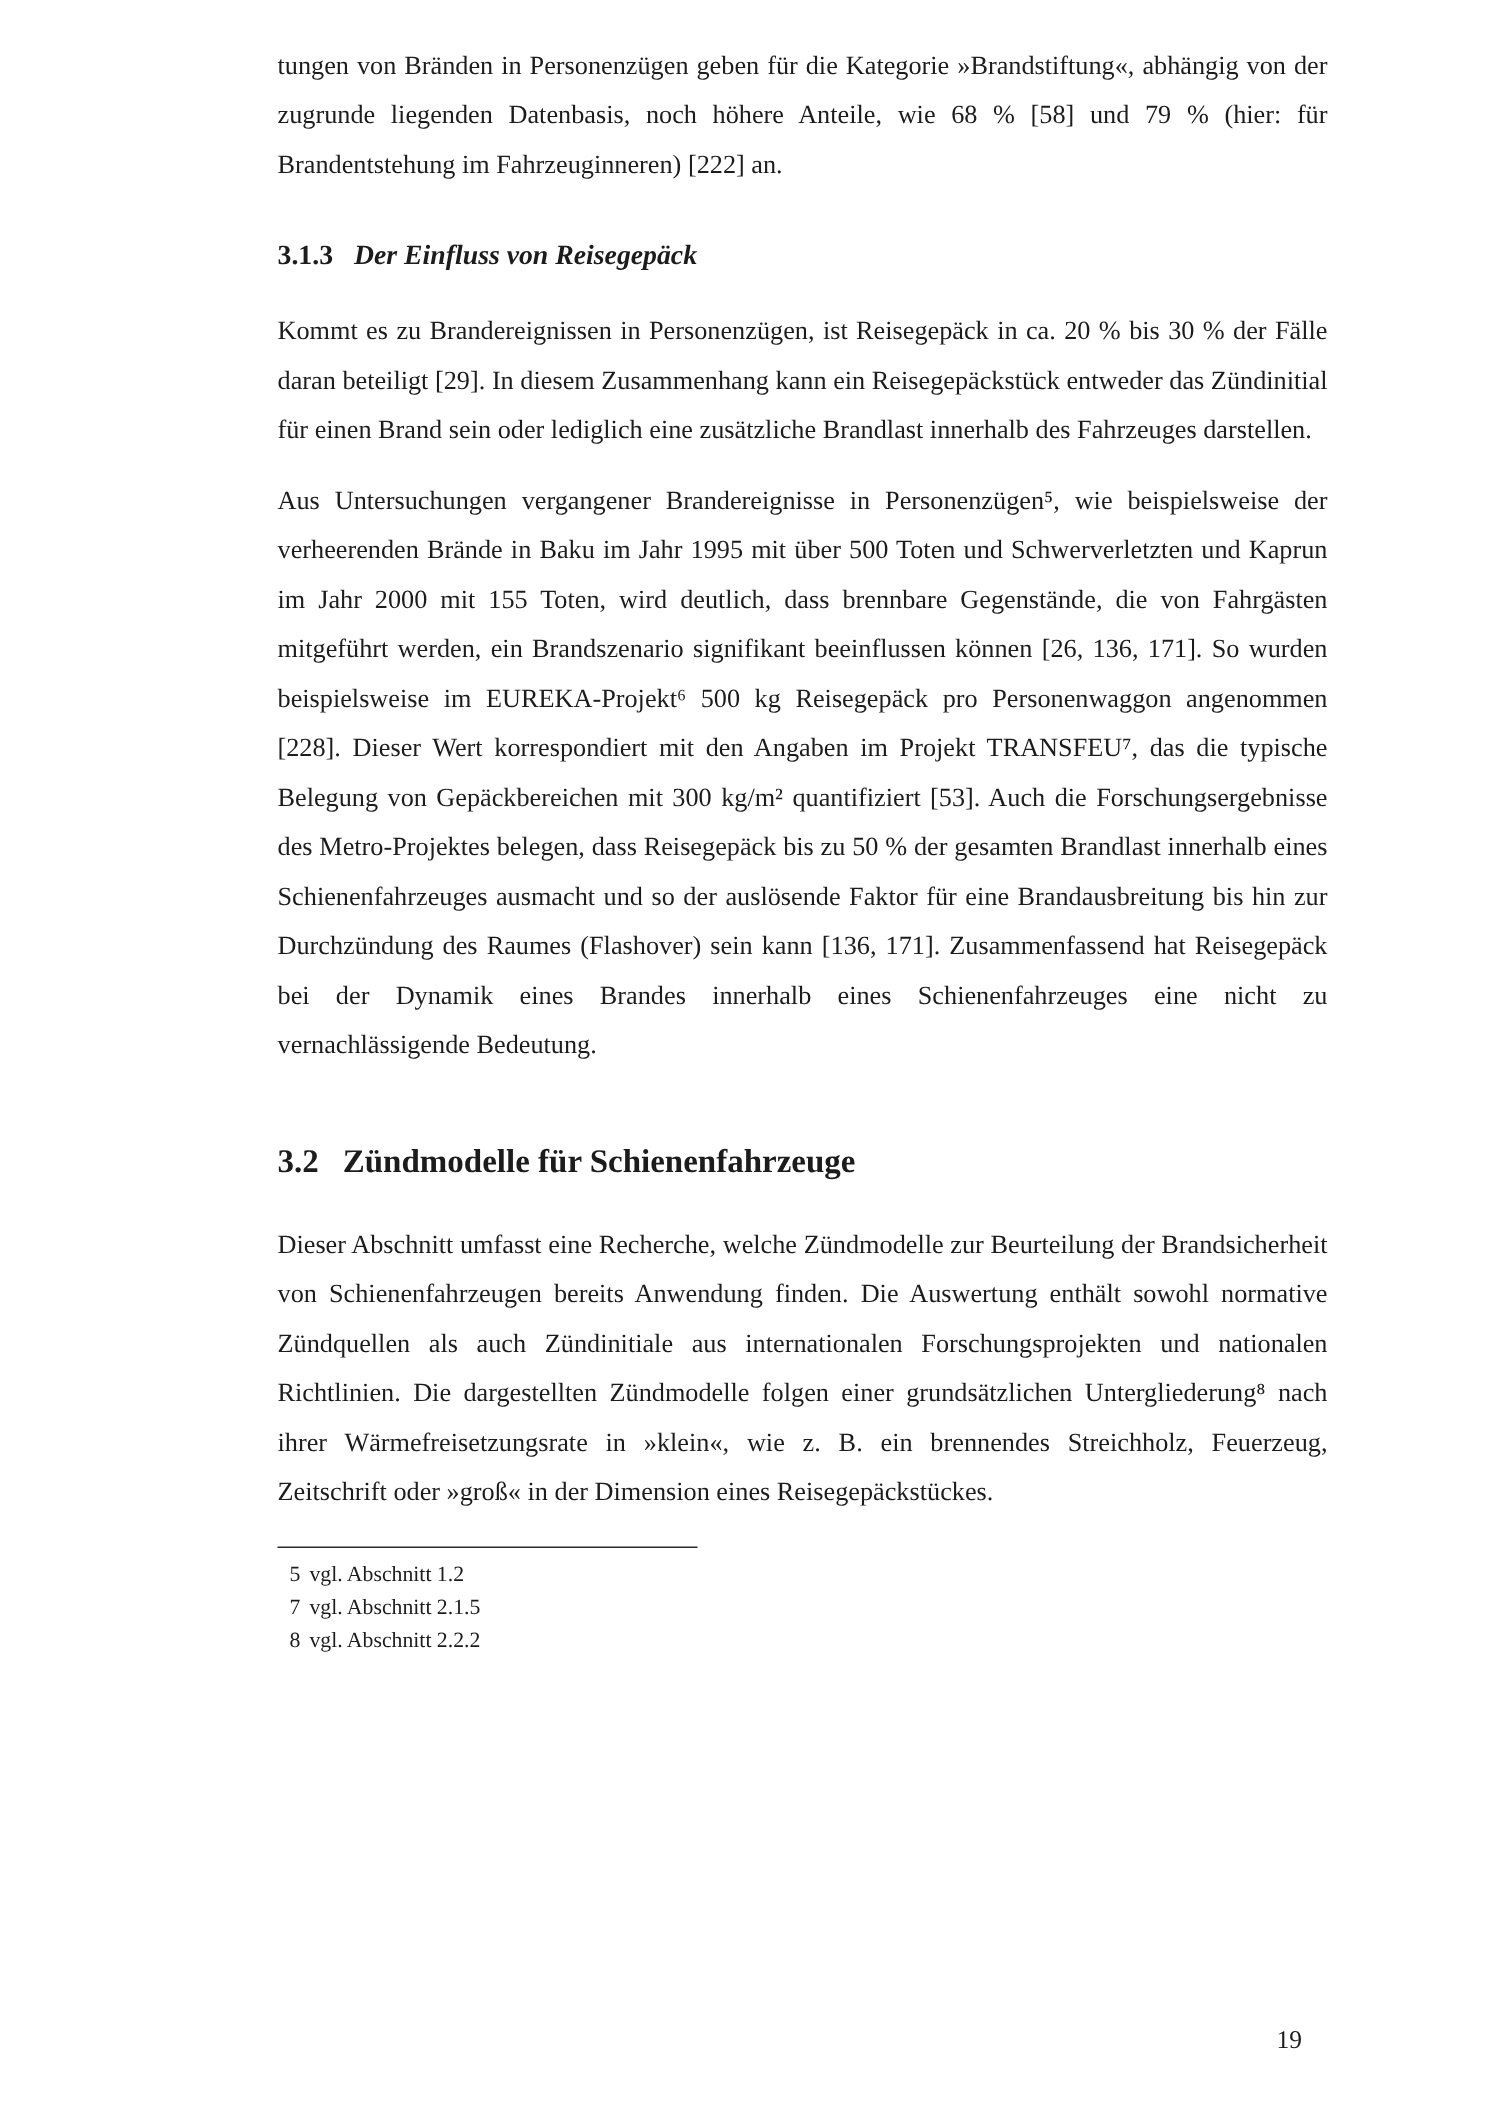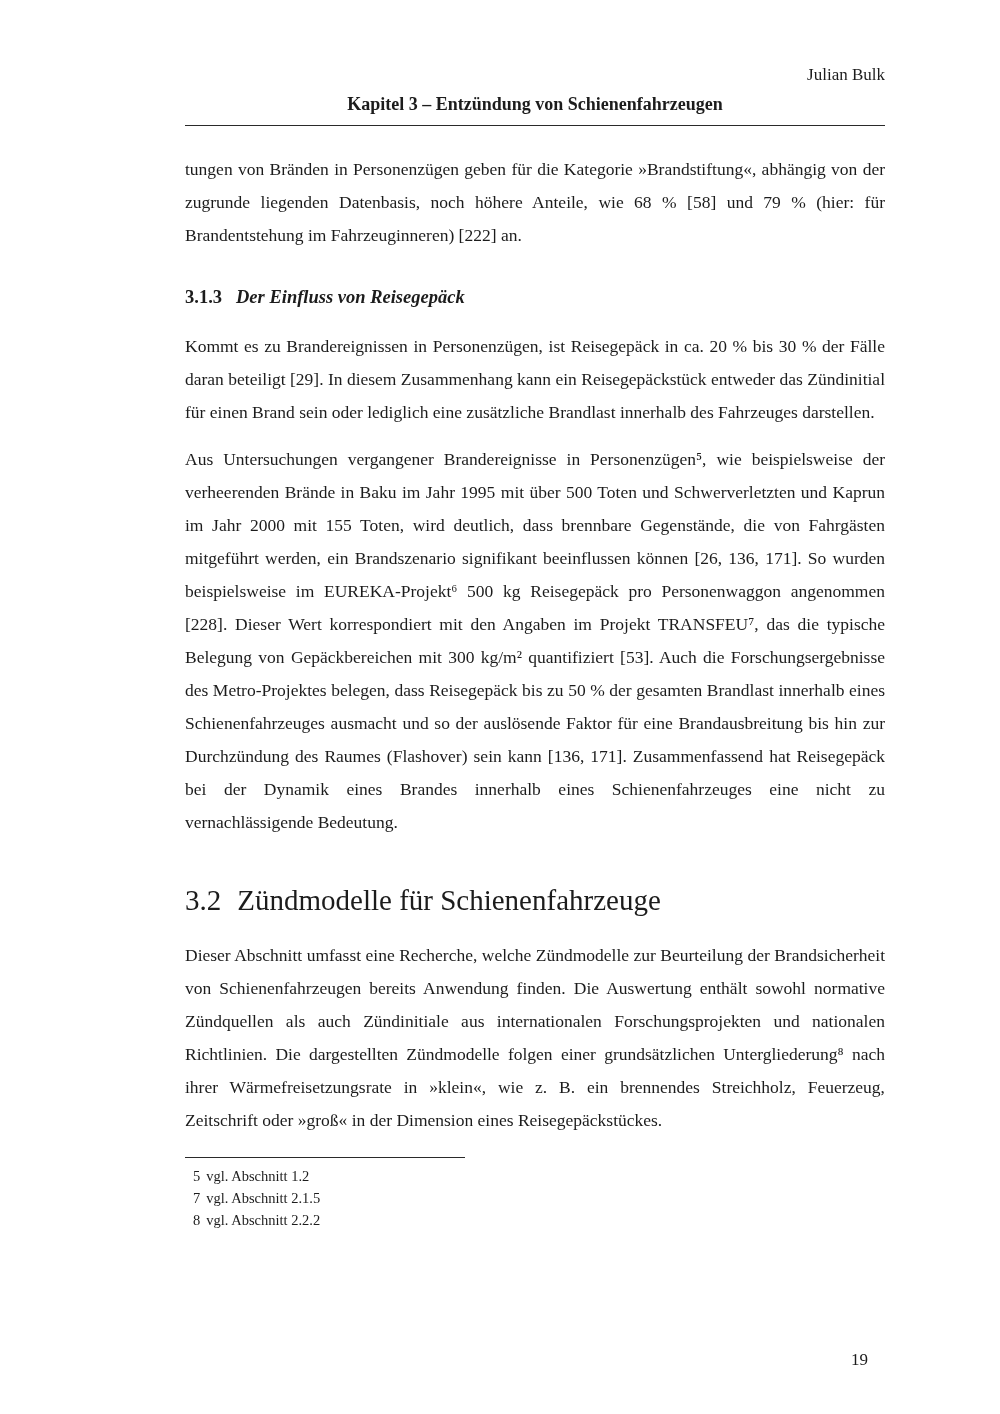--- a/index.html
+++ b/index.html
@@ -50,22 +50,22 @@
     margin: 0 0 14px 0;
   }
   .heading-3 {
     font-weight: bold;
     font-size: 18.5px;
     line-height: 26px;
     margin: 32px 0 20px 0;
   }
   .heading-3 .h-title { margin-left: 14px; font-style: italic; }
   .heading-2 {
-    font-weight: normal;
-    font-size: 29px;
+    font-weight: bold;
+    font-size: 22px;
     line-height: 30px;
     margin: 46px 0 24px 0;
   }
   .heading-2 .h-title { margin-left: 16px; }
   .footnotes {
     margin-top: 20px;
   }
   .footnote-rule {
     width: 280px;
     height: 0;
@@ -84,24 +84,20 @@
     bottom: 44px;
     font-size: 17px;
   }
 </style>
 </head>
 <body>
 
 <div class="page">
   <div class="text-block">
 
-    <div class="running-head">
-      <div class="author-line">Julian Bulk</div>
-      <div class="chapter-line">Kapitel 3 – Entzündung von Schienenfahrzeugen</div>
-    </div>
 
     <div class="body-copy">
 
       <p class="para">tungen von Bränden in Personenzügen geben für die Kategorie »Brandstiftung«, abhängig von der zugrunde liegenden Datenbasis, noch höhere Anteile, wie 68 % [58] und 79 % (hier: für Brandentstehung im Fahrzeuginneren) [222] an.</p>
 
       <div class="heading-3">
         <span class="h-number">3.1.3</span><span class="h-title">Der Einfluss von Reisegepäck</span>
       </div>
 
       <p class="para">Kommt es zu Brandereignissen in Personenzügen, ist Reisegepäck in ca. 20 % bis 30 % der Fälle daran beteiligt [29]. In diesem Zusammenhang kann ein Reisegepäckstück entweder das Zündinitial für einen Brand sein oder lediglich eine zusätzliche Brandlast innerhalb des Fahrzeuges darstellen.</p>

